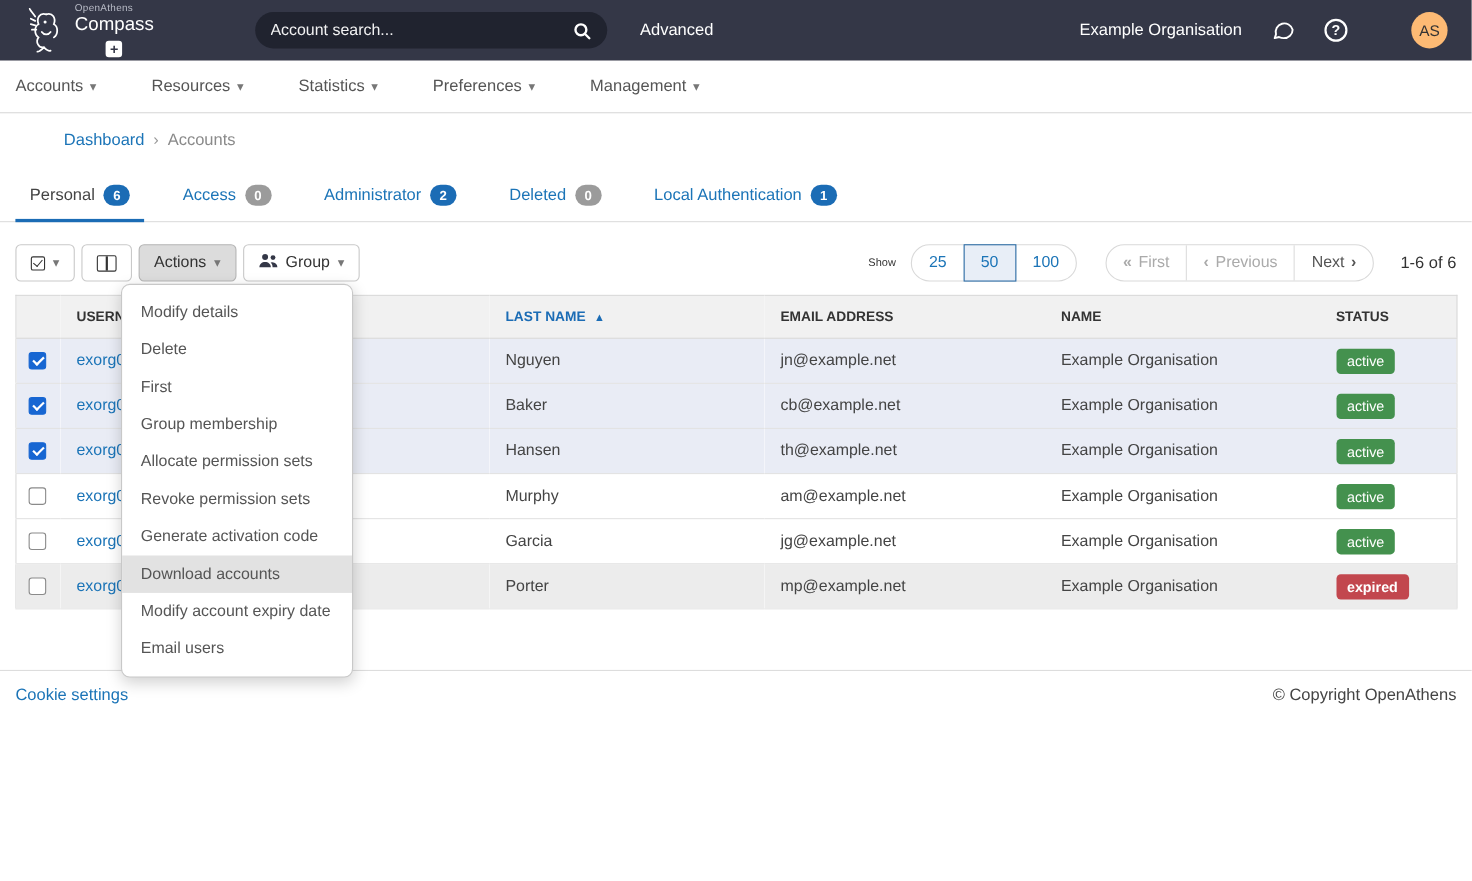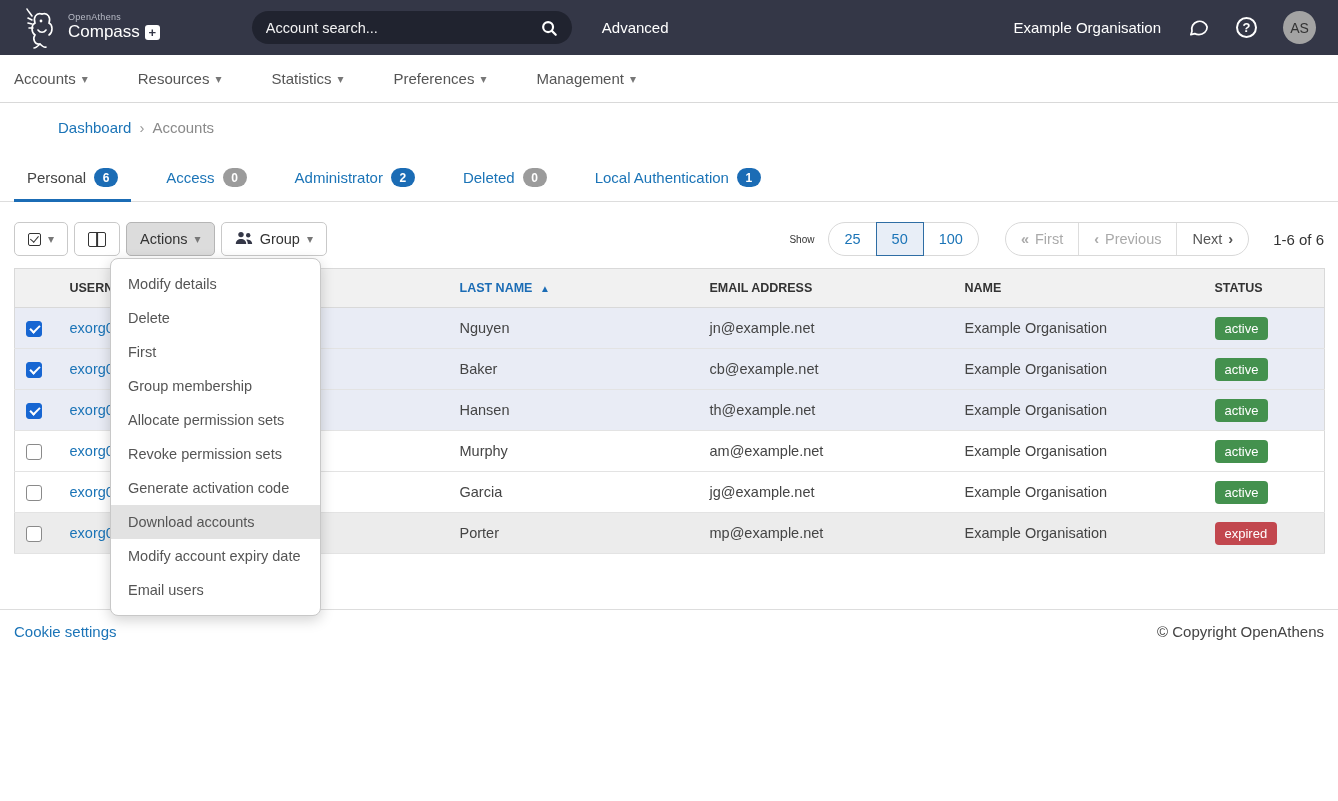--- a/index.html
+++ b/index.html
@@ -6,37 +6,37 @@
   html, body { width: 1338px; height: 801px; background: #fff;
     font-family: "Liberation Sans", sans-serif; overflow: hidden; }
   .page { position: relative; width: 1338px; height: 578px; }
 
   
   .topbar { height: 55px; background: #343747; display: flex; align-items: center; padding: 0 22px; }
   .logo { display: flex; align-items: center; gap: 6px; cursor: pointer; }
   .logo svg { display: block; }
   .brand { display: flex; flex-direction: column; line-height: 1.1; }
   .brand-top { color: #b9bcc7; font-size: 9px; letter-spacing: .3px; }
-  .brand-bottom { color: #fff; font-size: 17px; display: flex; align-items: center; gap: 5px; }
+  .brand-bottom { color: #fff; font-size: 17px; display: flex; align-items: center; gap: 5px; flex-direction: column; }
   .plus-box { display: inline-flex; align-items: center; justify-content: center;
     width: 15px; height: 15px; background: #fff; color: #343747; border-radius: 3px;
     font-size: 13px; font-weight: bold; line-height: 1; }
   .search-wrap { margin-left: 92px; width: 320px; height: 33px; background: #20232f;
     border-radius: 17px; display: flex; align-items: center; padding: 0 14px; }
   .search-wrap input { flex: 1; background: transparent; border: none; outline: none;
     color: #fff; font-size: 14.5px; font-family: "Liberation Sans", sans-serif; }
   .search-wrap input::placeholder { color: #fdfdfd; opacity: .95; }
   .advanced { color: #fff; font-size: 15px; margin-left: 30px; cursor: pointer; }
   .top-right { margin-left: auto; display: flex; align-items: center; gap: 26px; }
   .org-name { color: #fff; font-size: 15px; }
   .icon-btn { cursor: pointer; display: flex; align-items: center; }
   .help-circle { width: 21px; height: 21px; border: 2px solid #fff; border-radius: 50%;
     color: #fff; font-size: 13px; font-weight: bold; display: flex; align-items: center; justify-content: center; }
-  .avatar { width: 33px; height: 33px; background: #a3a3a3; color: #333; border-radius: 50%;
-    font-size: 14px; display: flex; align-items: center; justify-content: center; cursor: pointer; }
+  .avatar { width: 33px; height: 33px; background: #fdba74; color: #333; border-radius: 50%;
+    font-size: 14px; display: flex; align-items: center; justify-content: center; cursor: pointer; margin-left: 32px; }
 
   
   .mainnav { height: 48px; border-bottom: 1px solid #d9d9d9; display: flex; align-items: center; padding: 0 14px; }
   .nav-item { font-size: 15px; color: #555; margin-right: 50px; cursor: pointer; display: flex; align-items: center; gap: 6px; }
   .caret { font-size: 12px; color: #777; }
 
   
   .breadcrumb { padding: 16px 14px 14px 14px; font-size: 15px; display: flex; align-items: center; gap: 8px; margin-left: 44px; }
   .crumb-link { color: #1b74b7; cursor: pointer; }
   .crumb-sep { color: #999; font-size: 15px; }
@@ -93,21 +93,21 @@
   tr.row-selected td { background: #e9ecf5; }
   tr.row-muted td { background: #ececec; }
   .user-link { color: #1b74b7; cursor: pointer; }
   .cb { width: 16px; height: 16px; border: 1.5px solid #8a8a8a; border-radius: 3px; background: #fff;
     display: inline-block; position: relative; vertical-align: middle; cursor: pointer; }
   .cb.checked { background: #1766d2; border-color: #1766d2; }
   .cb.checked::after { content: ""; position: absolute; left: 4.5px; top: 1px; width: 4px; height: 8px;
     border: solid #fff; border-width: 0 2px 2px 0; transform: rotate(45deg); }
   .status-badge { display: inline-block; border-radius: 4px; padding: 4px 10px; color: #fff; font-size: 13px; text-align: right; }
   .status-badge.active { background: #44914e; }
-  .status-badge.expired { background: #c2474e; }
+  .status-badge.expired { background: #c2474e; font-weight: bold; }
 
   
   .actions-menu { position: absolute; left: 110px; top: 258px; width: 211px; background: #fff;
     border: 1px solid #c8c8c8; border-radius: 8px; box-shadow: 0 4px 14px rgba(0,0,0,.18);
     padding: 8px 0; z-index: 10; }
   .menu-item { padding: 9px 17px; font-size: 14.5px; color: #555; cursor: pointer; white-space: nowrap; }
   .menu-item.highlighted { background: #e2e2e2; }
 
   
   .footer { margin-top: 55px; border-top: 1px solid #ddd; padding: 13px 14px; display: flex;

